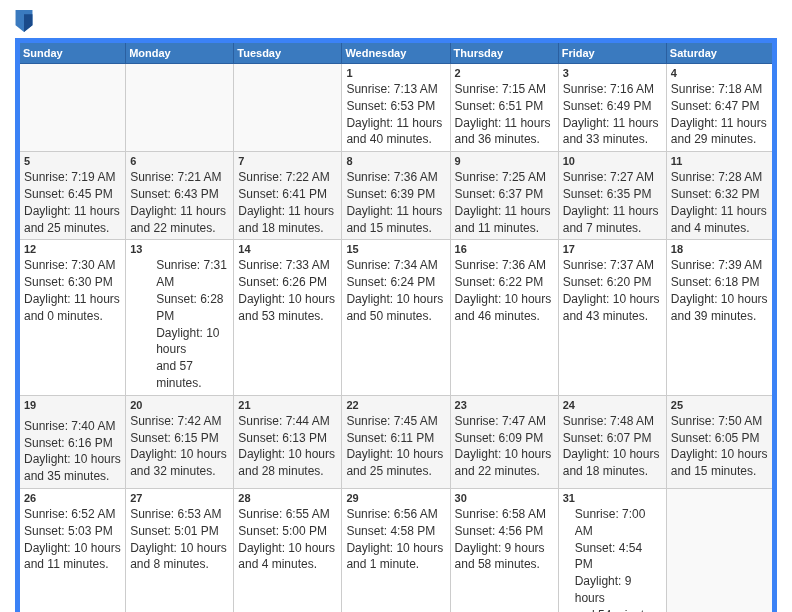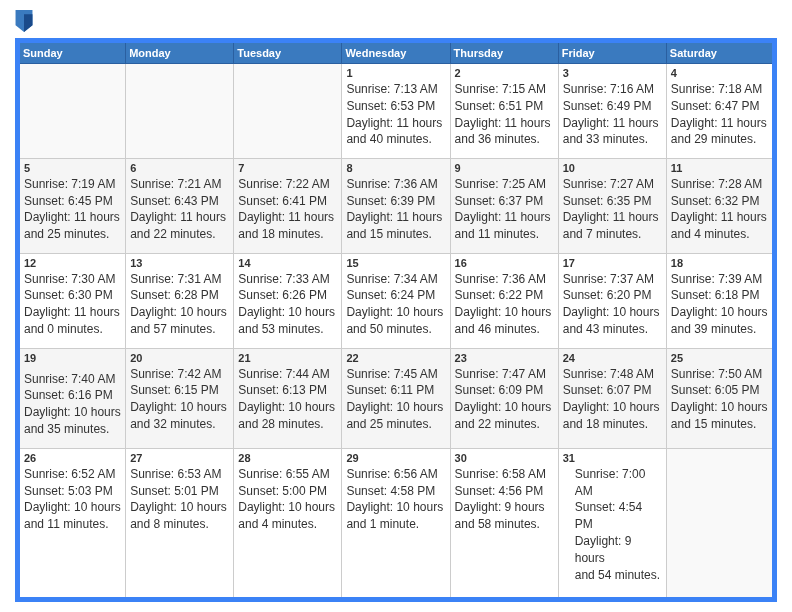--- a/index.html
+++ b/index.html
@@ -223,21 +223,21 @@
         <tr>
           <td>
             <span class="day-number">12</span>
             <div class="day-info" style="white-space: pre-line;">Sunrise: 7:30 AM
 Sunset: 6:30 PM
 Daylight: 11 hours
 and 0 minutes.</div>
           </td>
           <td>
             <span class="day-number">13</span>
-            <div class="day-info" style="white-space: pre-line;">Sunrise: 7:31 AM
+            <div class="day-info" style="white-space: pre-line; margin-left: 26px;">Sunrise: 7:31 AM
 Sunset: 6:28 PM
 Daylight: 10 hours
 and 57 minutes.</div>
           </td>
           <td>
             <span class="day-number">14</span>
             <div class="day-info" style="white-space: pre-line;">Sunrise: 7:33 AM
 Sunset: 6:26 PM
 Daylight: 10 hours
 and 53 minutes.</div>

